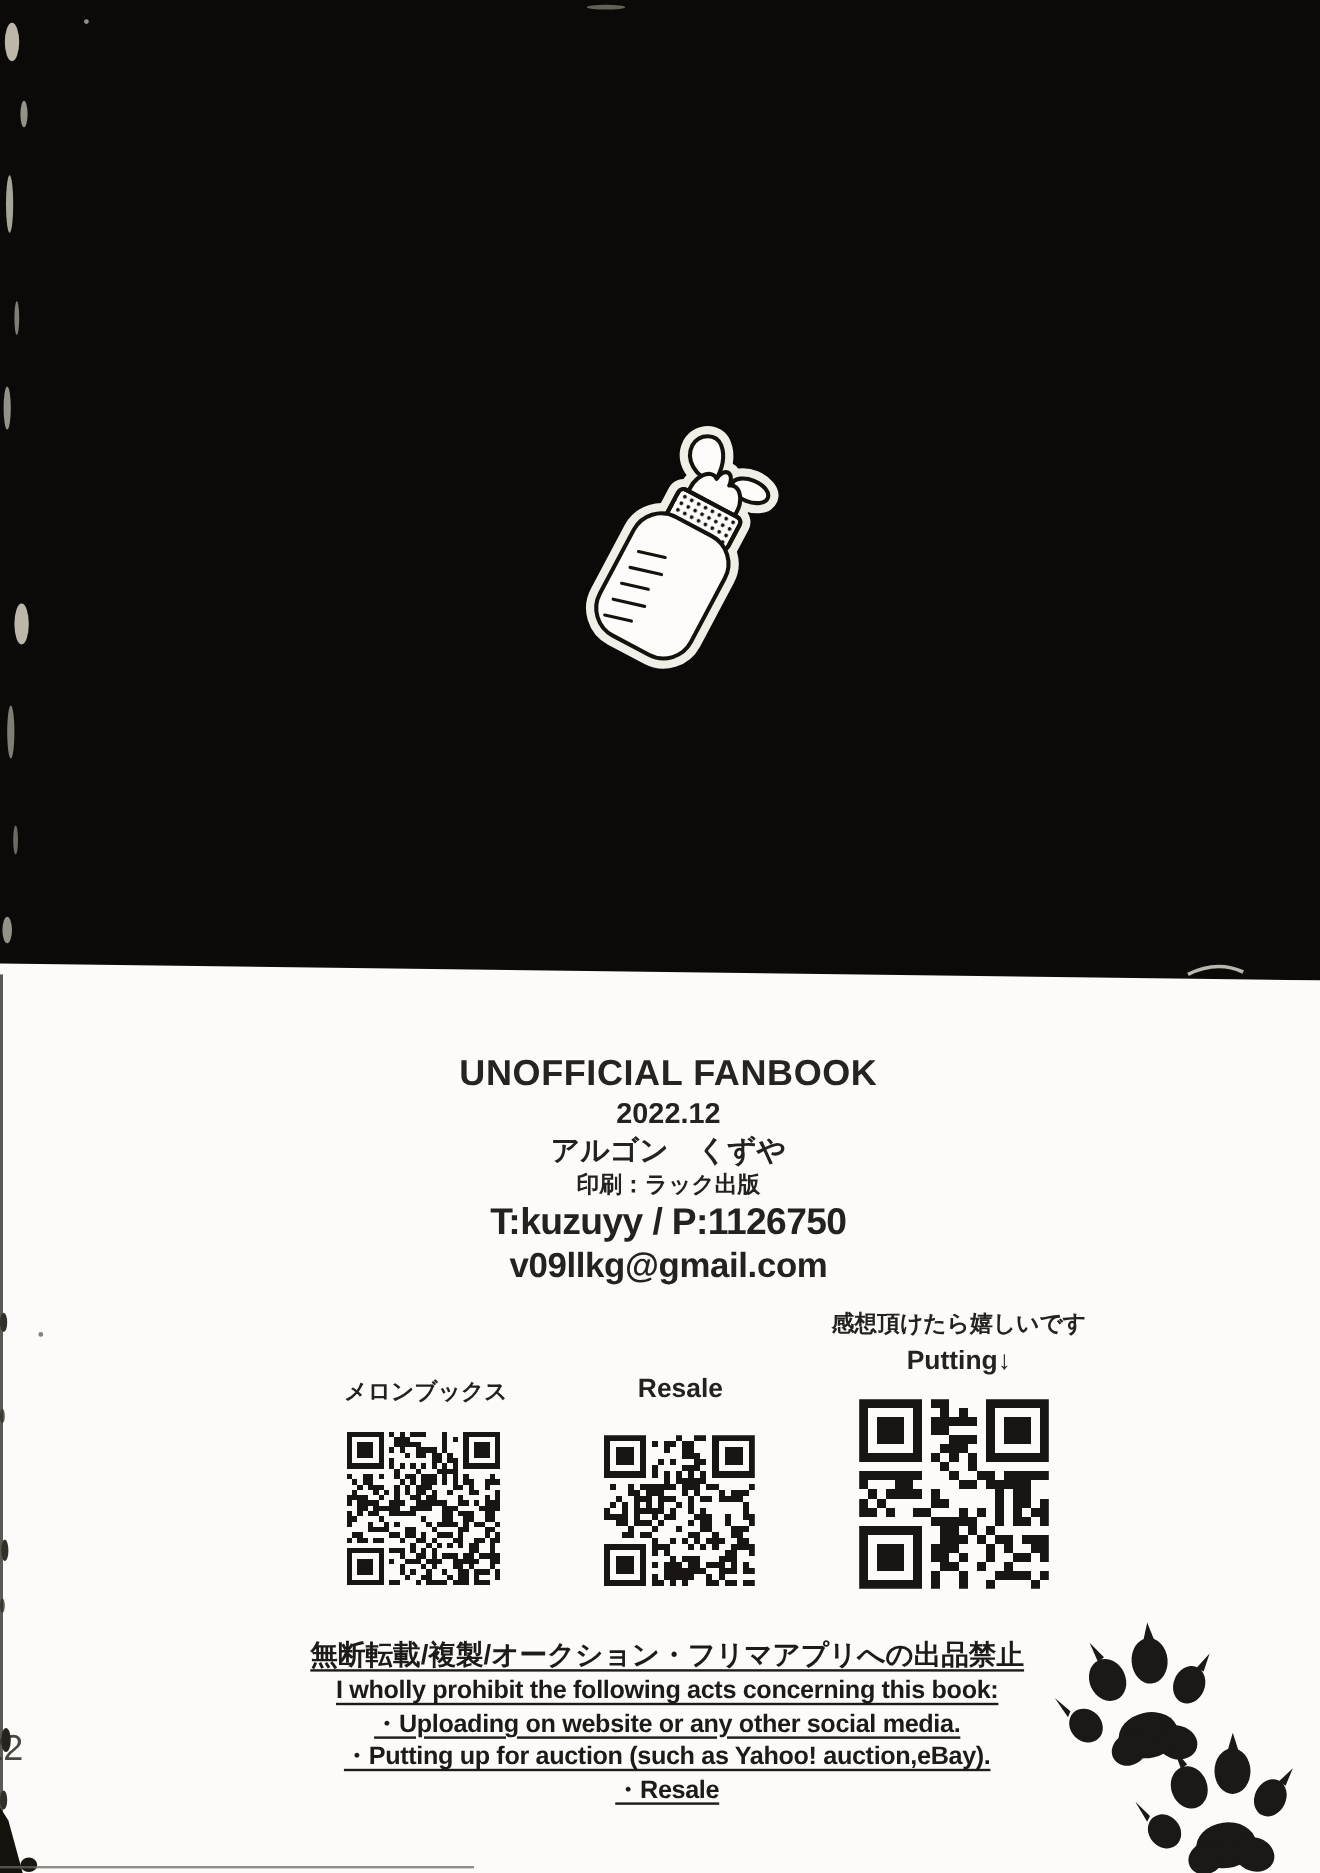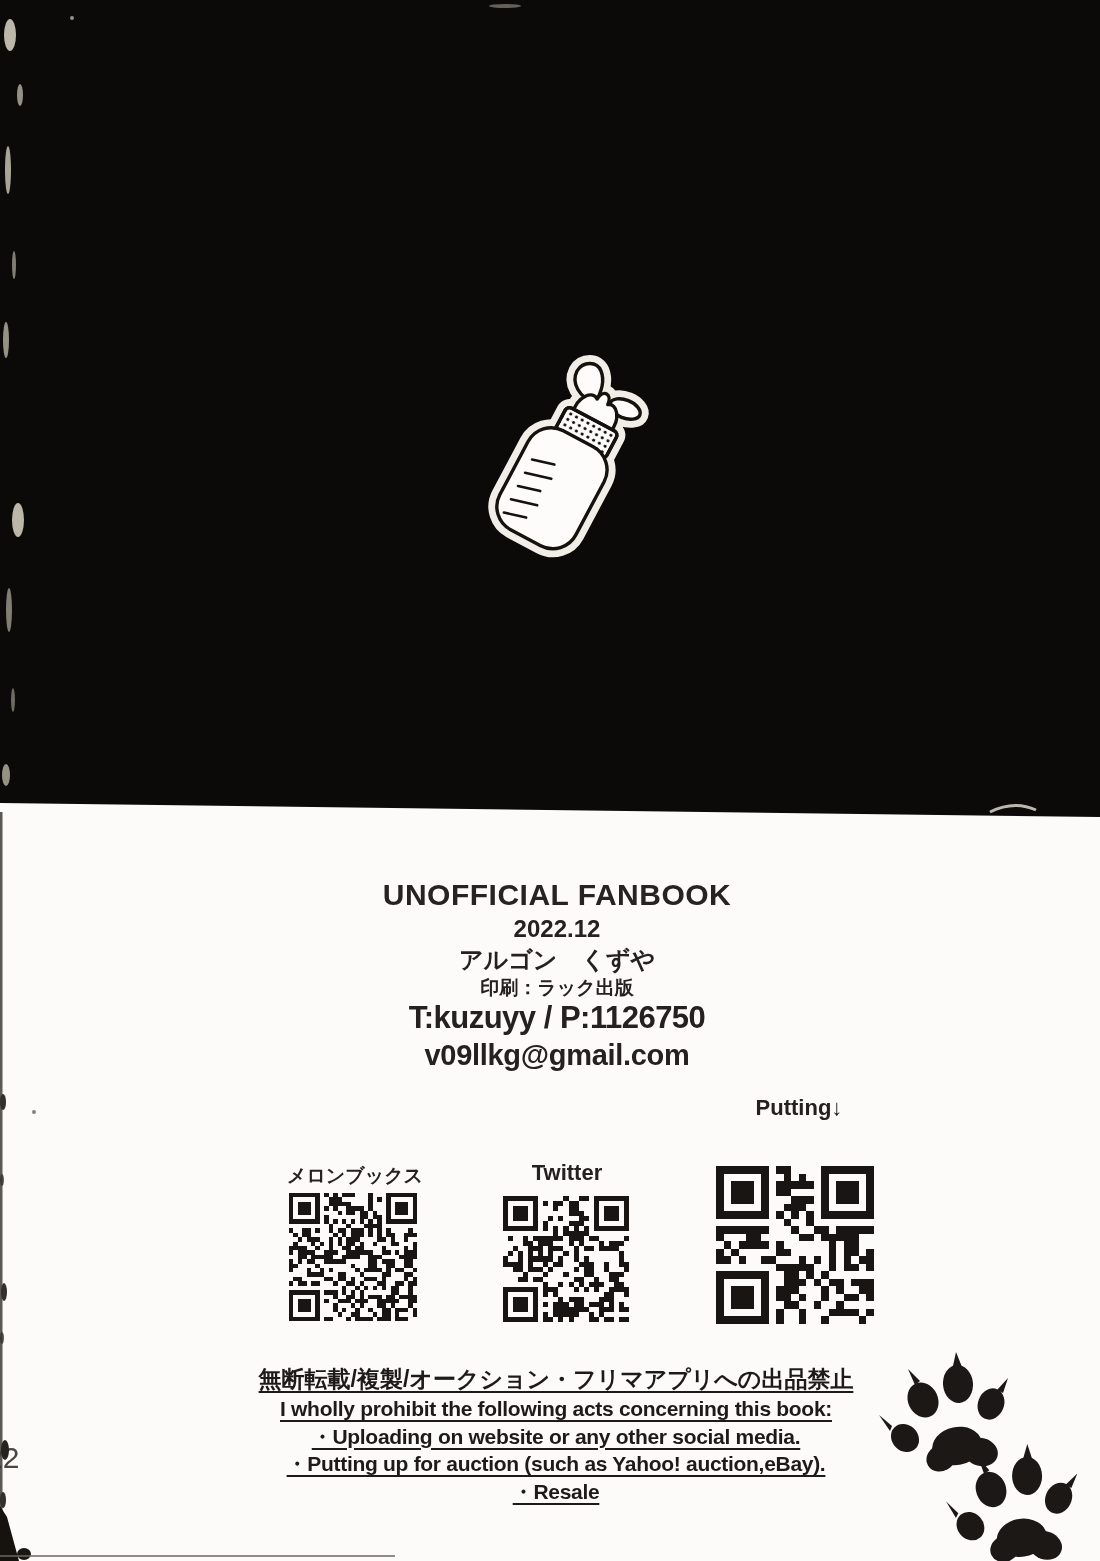--- a/index.html
+++ b/index.html
@@ -22,21 +22,21 @@
   .c-date{font-size:24px;font-weight:700;margin-top:2px;}
   .c-author{font-size:24px;font-weight:700;margin-top:3px;}
   .c-printer{font-size:19px;font-weight:700;margin-top:4px;}
   .c-accounts{font-size:31px;font-weight:700;margin-top:1px;letter-spacing:-.5px;}
   .c-email{font-size:29px;font-weight:700;margin-top:3px;letter-spacing:-.3px;}
   
   #feedback{position:absolute;left:640px;top:1090px;width:318px;text-align:center;}
   .f-note{font-size:19px;font-weight:700;}
   .f-service{font-size:22px;font-weight:700;margin-top:5px;}
   
-  .qr-label{position:absolute;text-align:center;font-weight:700;margin-top:16px;}
+  .qr-label{position:absolute;text-align:center;font-weight:700;}
   #lbl-melon{left:250px;top:1147px;width:210px;font-size:19px;}
   #lbl-twitter{left:462px;top:1144px;width:210px;font-size:22px;}
   
   .qr{position:absolute;}
   #qr-melon{left:289px;top:1193px;width:128px;height:128px;}
   #qr-twitter{left:503px;top:1196px;width:126px;height:126px;}
   #qr-wavebox{left:716px;top:1166px;width:158px;height:158px;}
   
   #prohibition{position:absolute;left:0;top:1364px;width:1112px;text-align:center;color:#1d1a17;}
   #prohibition div{text-decoration:underline;text-underline-offset:4px;text-decoration-thickness:1.5px;}
@@ -92,25 +92,26 @@
   <div id="credits">
     <div class="c-title">UNOFFICIAL FANBOOK</div>
     <div class="c-date">2022.12</div>
     <div class="c-author">アルゴン　くずや</div>
     <div class="c-printer">印刷：ラック出版</div>
     <div class="c-accounts">T:kuzuyy / P:1126750</div>
     <div class="c-email">v09llkg@gmail.com</div>
   </div>
 
   <div id="feedback">
+    <div class="f-note">感想頂けたら嬉しいです</div>
     <div class="f-service">Putting↓</div>
   </div>
 
   <div id="lbl-melon" class="qr-label">メロンブックス</div>
-  <div id="lbl-twitter" class="qr-label">Twitter</div>
+  <div id="lbl-twitter" class="qr-label">Resale</div>
 
   <svg id="qr-melon" class="qr" shape-rendering="crispEdges" viewBox="0 0 29 29">
       <path d="M0 0h1v1h-1zM1 0h1v1h-1zM2 0h1v1h-1zM3 0h1v1h-1zM4 0h1v1h-1zM5 0h1v1h-1zM6 0h1v1h-1zM8 0h1v1h-1zM10 0h1v1h-1zM12 0h1v1h-1zM13 0h1v1h-1zM14 0h1v1h-1zM18 0h1v1h-1zM22 0h1v1h-1zM23 0h1v1h-1zM24 0h1v1h-1zM25 0h1v1h-1zM26 0h1v1h-1zM27 0h1v1h-1zM28 0h1v1h-1zM0 1h1v1h-1zM6 1h1v1h-1zM9 1h1v1h-1zM10 1h1v1h-1zM11 1h1v1h-1zM18 1h1v1h-1zM20 1h1v1h-1zM22 1h1v1h-1zM28 1h1v1h-1zM0 2h1v1h-1zM2 2h1v1h-1zM3 2h1v1h-1zM4 2h1v1h-1zM6 2h1v1h-1zM9 2h1v1h-1zM10 2h1v1h-1zM11 2h1v1h-1zM12 2h1v1h-1zM13 2h1v1h-1zM18 2h1v1h-1zM22 2h1v1h-1zM24 2h1v1h-1zM25 2h1v1h-1zM26 2h1v1h-1zM28 2h1v1h-1zM0 3h1v1h-1zM2 3h1v1h-1zM3 3h1v1h-1zM4 3h1v1h-1zM6 3h1v1h-1zM8 3h1v1h-1zM10 3h1v1h-1zM13 3h1v1h-1zM14 3h1v1h-1zM15 3h1v1h-1zM16 3h1v1h-1zM18 3h1v1h-1zM22 3h1v1h-1zM24 3h1v1h-1zM25 3h1v1h-1zM26 3h1v1h-1zM28 3h1v1h-1zM0 4h1v1h-1zM2 4h1v1h-1zM3 4h1v1h-1zM4 4h1v1h-1zM6 4h1v1h-1zM11 4h1v1h-1zM13 4h1v1h-1zM14 4h1v1h-1zM16 4h1v1h-1zM17 4h1v1h-1zM19 4h1v1h-1zM22 4h1v1h-1zM24 4h1v1h-1zM25 4h1v1h-1zM26 4h1v1h-1zM28 4h1v1h-1zM0 5h1v1h-1zM6 5h1v1h-1zM8 5h1v1h-1zM16 5h1v1h-1zM17 5h1v1h-1zM19 5h1v1h-1zM20 5h1v1h-1zM22 5h1v1h-1zM28 5h1v1h-1zM0 6h1v1h-1zM1 6h1v1h-1zM2 6h1v1h-1zM3 6h1v1h-1zM4 6h1v1h-1zM5 6h1v1h-1zM6 6h1v1h-1zM8 6h1v1h-1zM10 6h1v1h-1zM12 6h1v1h-1zM14 6h1v1h-1zM16 6h1v1h-1zM18 6h1v1h-1zM20 6h1v1h-1zM22 6h1v1h-1zM23 6h1v1h-1zM24 6h1v1h-1zM25 6h1v1h-1zM26 6h1v1h-1zM27 6h1v1h-1zM28 6h1v1h-1zM9 7h1v1h-1zM13 7h1v1h-1zM17 7h1v1h-1zM18 7h1v1h-1zM19 7h1v1h-1zM20 7h1v1h-1zM0 8h1v1h-1zM3 8h1v1h-1zM4 8h1v1h-1zM6 8h1v1h-1zM9 8h1v1h-1zM11 8h1v1h-1zM12 8h1v1h-1zM14 8h1v1h-1zM15 8h1v1h-1zM16 8h1v1h-1zM18 8h1v1h-1zM20 8h1v1h-1zM22 8h1v1h-1zM27 8h1v1h-1zM1 9h1v1h-1zM3 9h1v1h-1zM4 9h1v1h-1zM10 9h1v1h-1zM12 9h1v1h-1zM14 9h1v1h-1zM15 9h1v1h-1zM16 9h1v1h-1zM18 9h1v1h-1zM20 9h1v1h-1zM22 9h1v1h-1zM23 9h1v1h-1zM26 9h1v1h-1zM27 9h1v1h-1zM28 9h1v1h-1zM2 10h1v1h-1zM4 10h1v1h-1zM5 10h1v1h-1zM6 10h1v1h-1zM9 10h1v1h-1zM11 10h1v1h-1zM13 10h1v1h-1zM14 10h1v1h-1zM15 10h1v1h-1zM20 10h1v1h-1zM21 10h1v1h-1zM23 10h1v1h-1zM26 10h1v1h-1zM1 11h1v1h-1zM5 11h1v1h-1zM7 11h1v1h-1zM9 11h1v1h-1zM11 11h1v1h-1zM13 11h1v1h-1zM14 11h1v1h-1zM16 11h1v1h-1zM19 11h1v1h-1zM23 11h1v1h-1zM24 11h1v1h-1zM28 11h1v1h-1zM0 12h1v1h-1zM1 12h1v1h-1zM2 12h1v1h-1zM3 12h1v1h-1zM6 12h1v1h-1zM9 12h1v1h-1zM12 12h1v1h-1zM13 12h1v1h-1zM15 12h1v1h-1zM16 12h1v1h-1zM21 12h1v1h-1zM26 12h1v1h-1zM28 12h1v1h-1zM0 13h1v1h-1zM2 13h1v1h-1zM3 13h1v1h-1zM4 13h1v1h-1zM5 13h1v1h-1zM8 13h1v1h-1zM9 13h1v1h-1zM10 13h1v1h-1zM13 13h1v1h-1zM14 13h1v1h-1zM15 13h1v1h-1zM16 13h1v1h-1zM17 13h1v1h-1zM18 13h1v1h-1zM21 13h1v1h-1zM22 13h1v1h-1zM24 13h1v1h-1zM26 13h1v1h-1zM27 13h1v1h-1zM28 13h1v1h-1zM2 14h1v1h-1zM3 14h1v1h-1zM5 14h1v1h-1zM6 14h1v1h-1zM7 14h1v1h-1zM8 14h1v1h-1zM9 14h1v1h-1zM12 14h1v1h-1zM13 14h1v1h-1zM14 14h1v1h-1zM15 14h1v1h-1zM18 14h1v1h-1zM19 14h1v1h-1zM20 14h1v1h-1zM25 14h1v1h-1zM26 14h1v1h-1zM27 14h1v1h-1zM28 14h1v1h-1zM0 15h1v1h-1zM2 15h1v1h-1zM4 15h1v1h-1zM5 15h1v1h-1zM8 15h1v1h-1zM9 15h1v1h-1zM10 15h1v1h-1zM11 15h1v1h-1zM12 15h1v1h-1zM18 15h1v1h-1zM19 15h1v1h-1zM21 15h1v1h-1zM22 15h1v1h-1zM23 15h1v1h-1zM26 15h1v1h-1zM27 15h1v1h-1zM0 16h1v1h-1zM1 16h1v1h-1zM6 16h1v1h-1zM14 16h1v1h-1zM18 16h1v1h-1zM19 16h1v1h-1zM22 16h1v1h-1zM23 16h1v1h-1zM26 16h1v1h-1zM27 16h1v1h-1zM0 17h1v1h-1zM4 17h1v1h-1zM7 17h1v1h-1zM9 17h1v1h-1zM15 17h1v1h-1zM17 17h1v1h-1zM18 17h1v1h-1zM19 17h1v1h-1zM20 17h1v1h-1zM22 17h1v1h-1zM24 17h1v1h-1zM25 17h1v1h-1zM28 17h1v1h-1zM4 18h1v1h-1zM5 18h1v1h-1zM6 18h1v1h-1zM7 18h1v1h-1zM11 18h1v1h-1zM12 18h1v1h-1zM16 18h1v1h-1zM21 18h1v1h-1zM22 18h1v1h-1zM26 18h1v1h-1zM27 18h1v1h-1zM1 19h1v1h-1zM2 19h1v1h-1zM8 19h1v1h-1zM9 19h1v1h-1zM11 19h1v1h-1zM12 19h1v1h-1zM14 19h1v1h-1zM17 19h1v1h-1zM18 19h1v1h-1zM19 19h1v1h-1zM21 19h1v1h-1zM26 19h1v1h-1zM28 19h1v1h-1zM0 20h1v1h-1zM2 20h1v1h-1zM3 20h1v1h-1zM5 20h1v1h-1zM6 20h1v1h-1zM10 20h1v1h-1zM13 20h1v1h-1zM14 20h1v1h-1zM16 20h1v1h-1zM20 20h1v1h-1zM21 20h1v1h-1zM24 20h1v1h-1zM25 20h1v1h-1zM27 20h1v1h-1zM28 20h1v1h-1zM12 21h1v1h-1zM15 21h1v1h-1zM17 21h1v1h-1zM19 21h1v1h-1zM21 21h1v1h-1zM23 21h1v1h-1zM24 21h1v1h-1zM27 21h1v1h-1zM0 22h1v1h-1zM1 22h1v1h-1zM2 22h1v1h-1zM3 22h1v1h-1zM4 22h1v1h-1zM5 22h1v1h-1zM6 22h1v1h-1zM8 22h1v1h-1zM9 22h1v1h-1zM10 22h1v1h-1zM12 22h1v1h-1zM14 22h1v1h-1zM16 22h1v1h-1zM23 22h1v1h-1zM24 22h1v1h-1zM27 22h1v1h-1zM0 23h1v1h-1zM6 23h1v1h-1zM10 23h1v1h-1zM13 23h1v1h-1zM14 23h1v1h-1zM16 23h1v1h-1zM18 23h1v1h-1zM19 23h1v1h-1zM20 23h1v1h-1zM22 23h1v1h-1zM23 23h1v1h-1zM25 23h1v1h-1zM26 23h1v1h-1zM27 23h1v1h-1zM28 23h1v1h-1zM0 24h1v1h-1zM2 24h1v1h-1zM3 24h1v1h-1zM4 24h1v1h-1zM6 24h1v1h-1zM8 24h1v1h-1zM11 24h1v1h-1zM12 24h1v1h-1zM13 24h1v1h-1zM15 24h1v1h-1zM16 24h1v1h-1zM17 24h1v1h-1zM20 24h1v1h-1zM21 24h1v1h-1zM22 24h1v1h-1zM23 24h1v1h-1zM24 24h1v1h-1zM27 24h1v1h-1zM28 24h1v1h-1zM0 25h1v1h-1zM2 25h1v1h-1zM3 25h1v1h-1zM4 25h1v1h-1zM6 25h1v1h-1zM10 25h1v1h-1zM14 25h1v1h-1zM16 25h1v1h-1zM20 25h1v1h-1zM21 25h1v1h-1zM23 25h1v1h-1zM27 25h1v1h-1zM0 26h1v1h-1zM2 26h1v1h-1zM3 26h1v1h-1zM4 26h1v1h-1zM6 26h1v1h-1zM10 26h1v1h-1zM12 26h1v1h-1zM15 26h1v1h-1zM18 26h1v1h-1zM21 26h1v1h-1zM22 26h1v1h-1zM24 26h1v1h-1zM25 26h1v1h-1zM26 26h1v1h-1zM28 26h1v1h-1zM0 27h1v1h-1zM6 27h1v1h-1zM11 27h1v1h-1zM14 27h1v1h-1zM15 27h1v1h-1zM19 27h1v1h-1zM21 27h1v1h-1zM22 27h1v1h-1zM24 27h1v1h-1zM28 27h1v1h-1zM0 28h1v1h-1zM1 28h1v1h-1zM2 28h1v1h-1zM3 28h1v1h-1zM4 28h1v1h-1zM5 28h1v1h-1zM6 28h1v1h-1zM8 28h1v1h-1zM9 28h1v1h-1zM13 28h1v1h-1zM15 28h1v1h-1zM16 28h1v1h-1zM17 28h1v1h-1zM18 28h1v1h-1zM20 28h1v1h-1zM21 28h1v1h-1zM22 28h1v1h-1zM24 28h1v1h-1zM25 28h1v1h-1zM26 28h1v1h-1z" fill="#181512"></path>
     </svg>
   <svg id="qr-twitter" class="qr" shape-rendering="crispEdges" viewBox="0 0 25 25">
       <path d="M0 0h1v1h-1zM1 0h1v1h-1zM2 0h1v1h-1zM3 0h1v1h-1zM4 0h1v1h-1zM5 0h1v1h-1zM6 0h1v1h-1zM12 0h1v1h-1zM15 0h1v1h-1zM16 0h1v1h-1zM18 0h1v1h-1zM19 0h1v1h-1zM20 0h1v1h-1zM21 0h1v1h-1zM22 0h1v1h-1zM23 0h1v1h-1zM24 0h1v1h-1zM0 1h1v1h-1zM6 1h1v1h-1zM8 1h1v1h-1zM10 1h1v1h-1zM11 1h1v1h-1zM13 1h1v1h-1zM14 1h1v1h-1zM18 1h1v1h-1zM24 1h1v1h-1zM0 2h1v1h-1zM2 2h1v1h-1zM3 2h1v1h-1zM4 2h1v1h-1zM6 2h1v1h-1zM10 2h1v1h-1zM13 2h1v1h-1zM14 2h1v1h-1zM18 2h1v1h-1zM20 2h1v1h-1zM21 2h1v1h-1zM22 2h1v1h-1zM24 2h1v1h-1zM0 3h1v1h-1zM2 3h1v1h-1zM3 3h1v1h-1zM4 3h1v1h-1zM6 3h1v1h-1zM13 3h1v1h-1zM14 3h1v1h-1zM15 3h1v1h-1zM18 3h1v1h-1zM20 3h1v1h-1zM21 3h1v1h-1zM22 3h1v1h-1zM24 3h1v1h-1zM0 4h1v1h-1zM2 4h1v1h-1zM3 4h1v1h-1zM4 4h1v1h-1zM6 4h1v1h-1zM9 4h1v1h-1zM11 4h1v1h-1zM15 4h1v1h-1zM16 4h1v1h-1zM18 4h1v1h-1zM20 4h1v1h-1zM21 4h1v1h-1zM22 4h1v1h-1zM24 4h1v1h-1zM0 5h1v1h-1zM6 5h1v1h-1zM8 5h1v1h-1zM13 5h1v1h-1zM14 5h1v1h-1zM15 5h1v1h-1zM18 5h1v1h-1zM24 5h1v1h-1zM0 6h1v1h-1zM1 6h1v1h-1zM2 6h1v1h-1zM3 6h1v1h-1zM4 6h1v1h-1zM5 6h1v1h-1zM6 6h1v1h-1zM8 6h1v1h-1zM10 6h1v1h-1zM12 6h1v1h-1zM14 6h1v1h-1zM16 6h1v1h-1zM18 6h1v1h-1zM19 6h1v1h-1zM20 6h1v1h-1zM21 6h1v1h-1zM22 6h1v1h-1zM23 6h1v1h-1zM24 6h1v1h-1zM10 7h1v1h-1zM12 7h1v1h-1zM13 7h1v1h-1zM14 7h1v1h-1zM15 7h1v1h-1zM16 7h1v1h-1zM1 8h1v1h-1zM4 8h1v1h-1zM6 8h1v1h-1zM7 8h1v1h-1zM8 8h1v1h-1zM9 8h1v1h-1zM10 8h1v1h-1zM11 8h1v1h-1zM13 8h1v1h-1zM14 8h1v1h-1zM15 8h1v1h-1zM17 8h1v1h-1zM18 8h1v1h-1zM24 8h1v1h-1zM4 9h1v1h-1zM5 9h1v1h-1zM7 9h1v1h-1zM8 9h1v1h-1zM9 9h1v1h-1zM13 9h1v1h-1zM15 9h1v1h-1zM19 9h1v1h-1zM21 9h1v1h-1zM22 9h1v1h-1zM23 9h1v1h-1zM2 10h1v1h-1zM5 10h1v1h-1zM6 10h1v1h-1zM7 10h1v1h-1zM9 10h1v1h-1zM10 10h1v1h-1zM11 10h1v1h-1zM14 10h1v1h-1zM16 10h1v1h-1zM17 10h1v1h-1zM19 10h1v1h-1zM20 10h1v1h-1zM21 10h1v1h-1zM22 10h1v1h-1zM1 11h1v1h-1zM3 11h1v1h-1zM5 11h1v1h-1zM7 11h1v1h-1zM9 11h1v1h-1zM12 11h1v1h-1zM14 11h1v1h-1zM23 11h1v1h-1zM0 12h1v1h-1zM3 12h1v1h-1zM5 12h1v1h-1zM6 12h1v1h-1zM7 12h1v1h-1zM8 12h1v1h-1zM9 12h1v1h-1zM11 12h1v1h-1zM14 12h1v1h-1zM16 12h1v1h-1zM23 12h1v1h-1zM0 13h1v1h-1zM1 13h1v1h-1zM2 13h1v1h-1zM3 13h1v1h-1zM5 13h1v1h-1zM8 13h1v1h-1zM10 13h1v1h-1zM11 13h1v1h-1zM15 13h1v1h-1zM16 13h1v1h-1zM17 13h1v1h-1zM20 13h1v1h-1zM23 13h1v1h-1zM24 13h1v1h-1zM2 14h1v1h-1zM3 14h1v1h-1zM5 14h1v1h-1zM6 14h1v1h-1zM7 14h1v1h-1zM9 14h1v1h-1zM14 14h1v1h-1zM16 14h1v1h-1zM17 14h1v1h-1zM20 14h1v1h-1zM24 14h1v1h-1zM4 15h1v1h-1zM8 15h1v1h-1zM12 15h1v1h-1zM16 15h1v1h-1zM17 15h1v1h-1zM21 15h1v1h-1zM22 15h1v1h-1zM23 15h1v1h-1zM3 16h1v1h-1zM4 16h1v1h-1zM6 16h1v1h-1zM7 16h1v1h-1zM14 16h1v1h-1zM15 16h1v1h-1zM18 16h1v1h-1zM21 16h1v1h-1zM22 16h1v1h-1zM8 17h1v1h-1zM11 17h1v1h-1zM13 17h1v1h-1zM15 17h1v1h-1zM17 17h1v1h-1zM18 17h1v1h-1zM19 17h1v1h-1zM22 17h1v1h-1zM23 17h1v1h-1zM0 18h1v1h-1zM1 18h1v1h-1zM2 18h1v1h-1zM3 18h1v1h-1zM4 18h1v1h-1zM5 18h1v1h-1zM6 18h1v1h-1zM8 18h1v1h-1zM9 18h1v1h-1zM10 18h1v1h-1zM14 18h1v1h-1zM16 18h1v1h-1zM18 18h1v1h-1zM21 18h1v1h-1zM22 18h1v1h-1zM23 18h1v1h-1zM24 18h1v1h-1zM0 19h1v1h-1zM6 19h1v1h-1zM8 19h1v1h-1zM10 19h1v1h-1zM20 19h1v1h-1zM21 19h1v1h-1zM24 19h1v1h-1zM0 20h1v1h-1zM2 20h1v1h-1zM3 20h1v1h-1zM4 20h1v1h-1zM6 20h1v1h-1zM11 20h1v1h-1zM13 20h1v1h-1zM14 20h1v1h-1zM15 20h1v1h-1zM19 20h1v1h-1zM20 20h1v1h-1zM21 20h1v1h-1zM0 21h1v1h-1zM2 21h1v1h-1zM3 21h1v1h-1zM4 21h1v1h-1zM6 21h1v1h-1zM8 21h1v1h-1zM10 21h1v1h-1zM11 21h1v1h-1zM12 21h1v1h-1zM14 21h1v1h-1zM15 21h1v1h-1zM17 21h1v1h-1zM18 21h1v1h-1zM19 21h1v1h-1zM21 21h1v1h-1zM23 21h1v1h-1zM0 22h1v1h-1zM2 22h1v1h-1zM3 22h1v1h-1zM4 22h1v1h-1zM6 22h1v1h-1zM10 22h1v1h-1zM11 22h1v1h-1zM12 22h1v1h-1zM13 22h1v1h-1zM14 22h1v1h-1zM15 22h1v1h-1zM16 22h1v1h-1zM19 22h1v1h-1zM20 22h1v1h-1zM21 22h1v1h-1zM23 22h1v1h-1zM24 22h1v1h-1zM0 23h1v1h-1zM6 23h1v1h-1zM8 23h1v1h-1zM10 23h1v1h-1zM11 23h1v1h-1zM12 23h1v1h-1zM13 23h1v1h-1zM14 23h1v1h-1zM17 23h1v1h-1zM19 23h1v1h-1zM0 24h1v1h-1zM1 24h1v1h-1zM2 24h1v1h-1zM3 24h1v1h-1zM4 24h1v1h-1zM5 24h1v1h-1zM6 24h1v1h-1zM8 24h1v1h-1zM9 24h1v1h-1zM11 24h1v1h-1zM13 24h1v1h-1zM17 24h1v1h-1zM18 24h1v1h-1zM20 24h1v1h-1zM21 24h1v1h-1zM23 24h1v1h-1zM24 24h1v1h-1z" fill="#181512"></path>
     </svg>
   <svg id="qr-wavebox" class="qr" shape-rendering="crispEdges" viewBox="0 0 21 21">
       <path d="M0 0h1v1h-1zM1 0h1v1h-1zM2 0h1v1h-1zM3 0h1v1h-1zM4 0h1v1h-1zM5 0h1v1h-1zM6 0h1v1h-1zM8 0h1v1h-1zM9 0h1v1h-1zM14 0h1v1h-1zM15 0h1v1h-1zM16 0h1v1h-1zM17 0h1v1h-1zM18 0h1v1h-1zM19 0h1v1h-1zM20 0h1v1h-1zM0 1h1v1h-1zM6 1h1v1h-1zM9 1h1v1h-1zM11 1h1v1h-1zM14 1h1v1h-1zM20 1h1v1h-1zM0 2h1v1h-1zM2 2h1v1h-1zM3 2h1v1h-1zM4 2h1v1h-1zM6 2h1v1h-1zM8 2h1v1h-1zM9 2h1v1h-1zM10 2h1v1h-1zM11 2h1v1h-1zM12 2h1v1h-1zM14 2h1v1h-1zM16 2h1v1h-1zM17 2h1v1h-1zM18 2h1v1h-1zM20 2h1v1h-1zM0 3h1v1h-1zM2 3h1v1h-1zM3 3h1v1h-1zM4 3h1v1h-1zM6 3h1v1h-1zM8 3h1v1h-1zM9 3h1v1h-1zM14 3h1v1h-1zM16 3h1v1h-1zM17 3h1v1h-1zM18 3h1v1h-1zM20 3h1v1h-1zM0 4h1v1h-1zM2 4h1v1h-1zM3 4h1v1h-1zM4 4h1v1h-1zM6 4h1v1h-1zM10 4h1v1h-1zM11 4h1v1h-1zM12 4h1v1h-1zM14 4h1v1h-1zM16 4h1v1h-1zM17 4h1v1h-1zM18 4h1v1h-1zM20 4h1v1h-1zM0 5h1v1h-1zM6 5h1v1h-1zM9 5h1v1h-1zM10 5h1v1h-1zM11 5h1v1h-1zM14 5h1v1h-1zM20 5h1v1h-1zM0 6h1v1h-1zM1 6h1v1h-1zM2 6h1v1h-1zM3 6h1v1h-1zM4 6h1v1h-1zM5 6h1v1h-1zM6 6h1v1h-1zM8 6h1v1h-1zM10 6h1v1h-1zM12 6h1v1h-1zM14 6h1v1h-1zM15 6h1v1h-1zM16 6h1v1h-1zM17 6h1v1h-1zM18 6h1v1h-1zM19 6h1v1h-1zM20 6h1v1h-1zM9 7h1v1h-1zM12 7h1v1h-1zM0 8h1v1h-1zM1 8h1v1h-1zM2 8h1v1h-1zM3 8h1v1h-1zM4 8h1v1h-1zM5 8h1v1h-1zM6 8h1v1h-1zM10 8h1v1h-1zM13 8h1v1h-1zM14 8h1v1h-1zM16 8h1v1h-1zM17 8h1v1h-1zM18 8h1v1h-1zM19 8h1v1h-1zM20 8h1v1h-1zM0 9h1v1h-1zM4 9h1v1h-1zM5 9h1v1h-1zM11 9h1v1h-1zM12 9h1v1h-1zM14 9h1v1h-1zM15 9h1v1h-1zM16 9h1v1h-1zM17 9h1v1h-1zM18 9h1v1h-1zM1 10h1v1h-1zM3 10h1v1h-1zM4 10h1v1h-1zM5 10h1v1h-1zM6 10h1v1h-1zM8 10h1v1h-1zM15 10h1v1h-1zM17 10h1v1h-1zM18 10h1v1h-1zM0 11h1v1h-1zM2 11h1v1h-1zM8 11h1v1h-1zM9 11h1v1h-1zM15 11h1v1h-1zM17 11h1v1h-1zM18 11h1v1h-1zM20 11h1v1h-1zM0 12h1v1h-1zM1 12h1v1h-1zM3 12h1v1h-1zM6 12h1v1h-1zM7 12h1v1h-1zM11 12h1v1h-1zM13 12h1v1h-1zM15 12h1v1h-1zM17 12h1v1h-1zM19 12h1v1h-1zM20 12h1v1h-1zM8 13h1v1h-1zM9 13h1v1h-1zM10 13h1v1h-1zM11 13h1v1h-1zM12 13h1v1h-1zM15 13h1v1h-1zM17 13h1v1h-1zM18 13h1v1h-1zM20 13h1v1h-1zM0 14h1v1h-1zM1 14h1v1h-1zM2 14h1v1h-1zM3 14h1v1h-1zM4 14h1v1h-1zM5 14h1v1h-1zM6 14h1v1h-1zM9 14h1v1h-1zM10 14h1v1h-1zM12 14h1v1h-1zM14 14h1v1h-1zM0 15h1v1h-1zM6 15h1v1h-1zM9 15h1v1h-1zM10 15h1v1h-1zM11 15h1v1h-1zM13 15h1v1h-1zM15 15h1v1h-1zM16 15h1v1h-1zM18 15h1v1h-1zM19 15h1v1h-1zM20 15h1v1h-1zM0 16h1v1h-1zM2 16h1v1h-1zM3 16h1v1h-1zM4 16h1v1h-1zM6 16h1v1h-1zM8 16h1v1h-1zM9 16h1v1h-1zM10 16h1v1h-1zM14 16h1v1h-1zM16 16h1v1h-1zM19 16h1v1h-1zM20 16h1v1h-1zM0 17h1v1h-1zM2 17h1v1h-1zM3 17h1v1h-1zM4 17h1v1h-1zM6 17h1v1h-1zM8 17h1v1h-1zM9 17h1v1h-1zM11 17h1v1h-1zM14 17h1v1h-1zM17 17h1v1h-1zM18 17h1v1h-1zM20 17h1v1h-1zM0 18h1v1h-1zM2 18h1v1h-1zM3 18h1v1h-1zM4 18h1v1h-1zM6 18h1v1h-1zM9 18h1v1h-1zM10 18h1v1h-1zM13 18h1v1h-1zM16 18h1v1h-1zM0 19h1v1h-1zM6 19h1v1h-1zM8 19h1v1h-1zM11 19h1v1h-1zM15 19h1v1h-1zM16 19h1v1h-1zM17 19h1v1h-1zM18 19h1v1h-1zM20 19h1v1h-1zM0 20h1v1h-1zM1 20h1v1h-1zM2 20h1v1h-1zM3 20h1v1h-1zM4 20h1v1h-1zM5 20h1v1h-1zM6 20h1v1h-1zM8 20h1v1h-1zM11 20h1v1h-1zM14 20h1v1h-1zM19 20h1v1h-1z" fill="#181512"></path>
     </svg>

